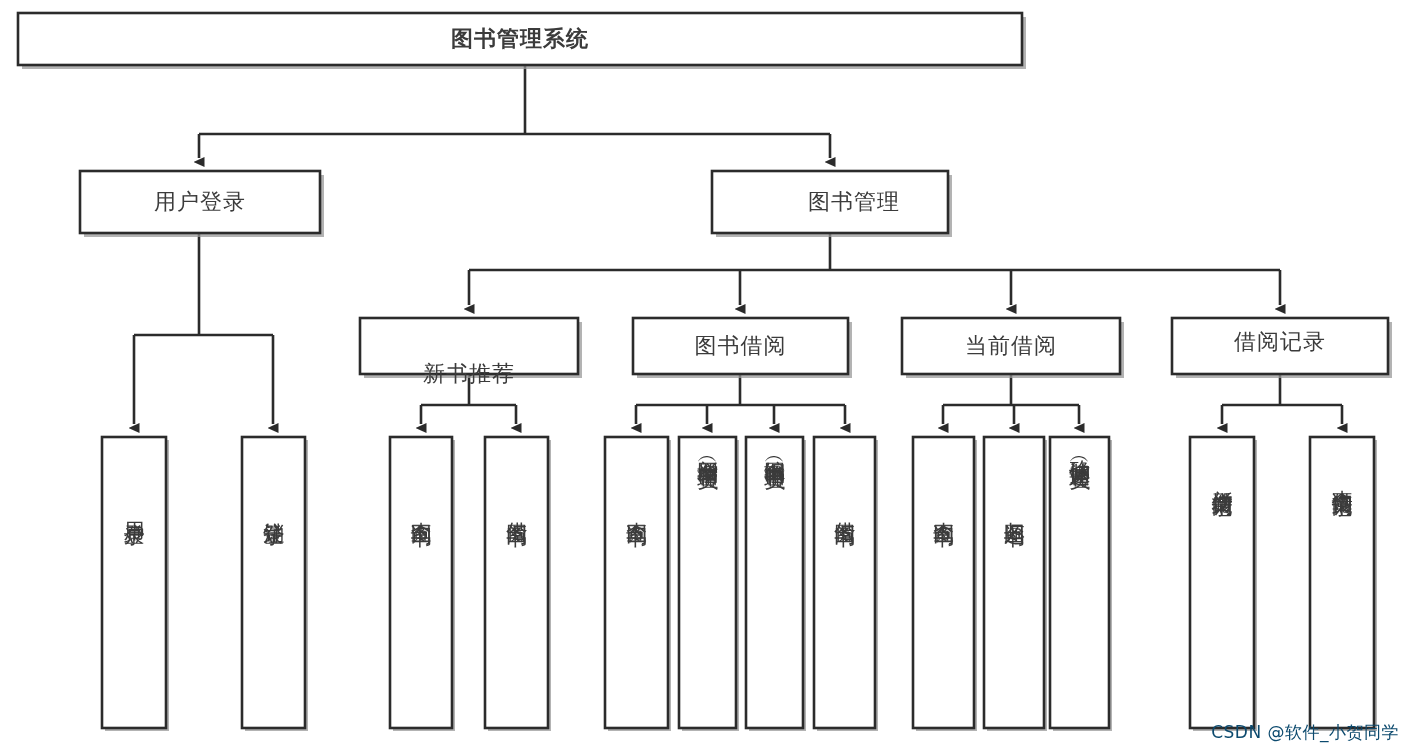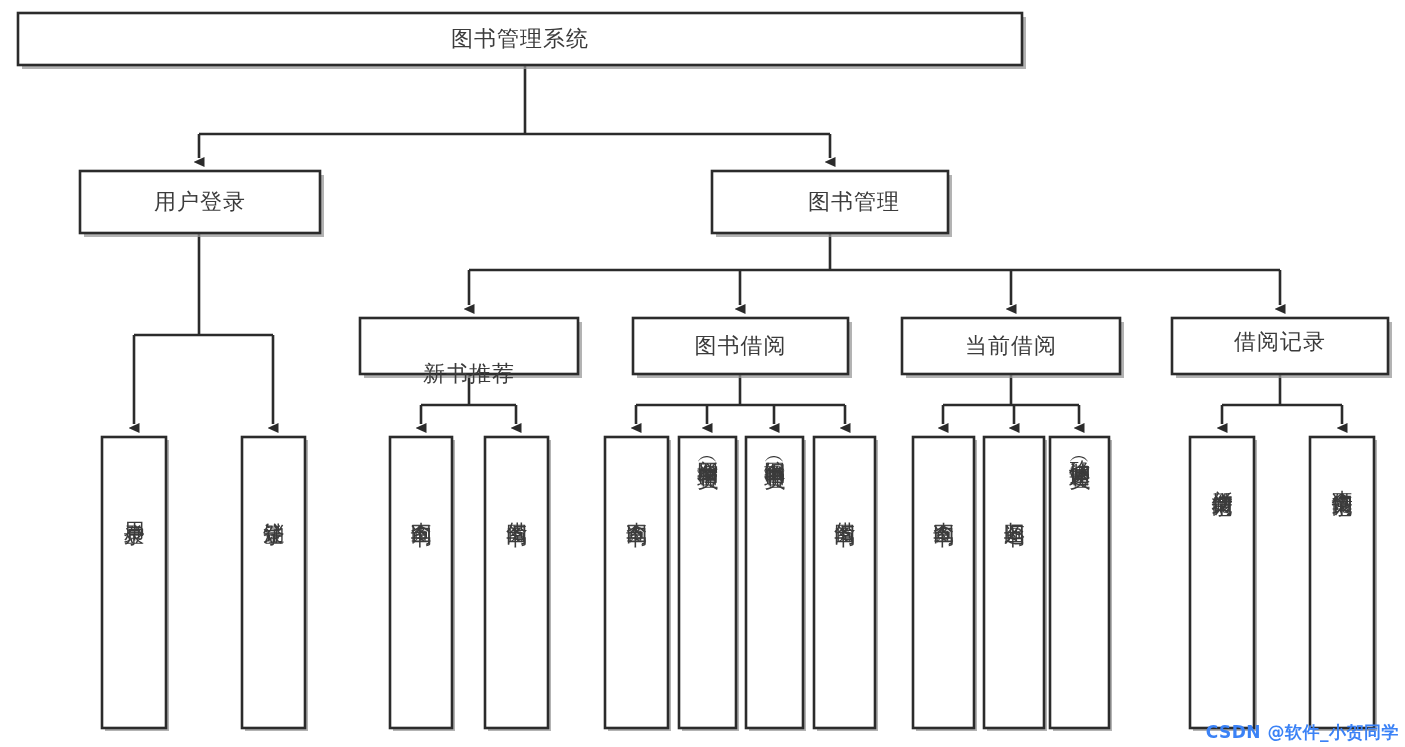--- a/index.html
+++ b/index.html
@@ -71,25 +71,24 @@
     font-size: 22px;
     color: #3b3b3b;
     letter-spacing: 1px;
     white-space: nowrap;
   }
   #watermark {
     position: absolute;
     right: 6px;
     bottom: 3px;
     font-size: 17px;
-    color: #3b82f6;
+    color: #0c4a6e;
     letter-spacing: 0.5px;
     white-space: nowrap;
     pointer-events: none;
-    font-weight: bold;
   }
 </style>
 </head>
 <body>
 
 <div id="diagram-root">
 
   <svg id="flowchart" viewBox="0 0 1405 747">
     <defs>
       <marker id="arrow" markerWidth="10" markerHeight="11" refX="1" refY="5.5" orient="auto" markerUnits="userSpaceOnUse">
@@ -200,21 +199,21 @@
       <rect class="node-box" x="1050" y="437" width="59" height="291"></rect>
 
       <rect class="node-box-shadow" x="1193" y="440" width="64" height="291"></rect>
       <rect class="node-box" x="1190" y="437" width="64" height="291"></rect>
 
       <rect class="node-box-shadow" x="1313" y="440" width="64" height="291"></rect>
       <rect class="node-box" x="1310" y="437" width="64" height="291"></rect>
     </g>
   </svg>
 
-  <div class="h-label-wrap" style="left:18px; top:13px; width:1004px; height:52px;">
+  <div class="h-label-wrap" style="left:18px; top:13px; width:1004px; height:52px;font-weight:bold;">
     <span>图书管理系统</span>
   </div>
 
   <div class="h-label-wrap" style="left:80px; top:171px; width:240px; height:62px;">
     <span>用户登录</span>
   </div>
 
   <div class="h-label-wrap" style="left:712px; top:171px; width:284px; height:62px;">
     <span>图书管理</span>
   </div>

